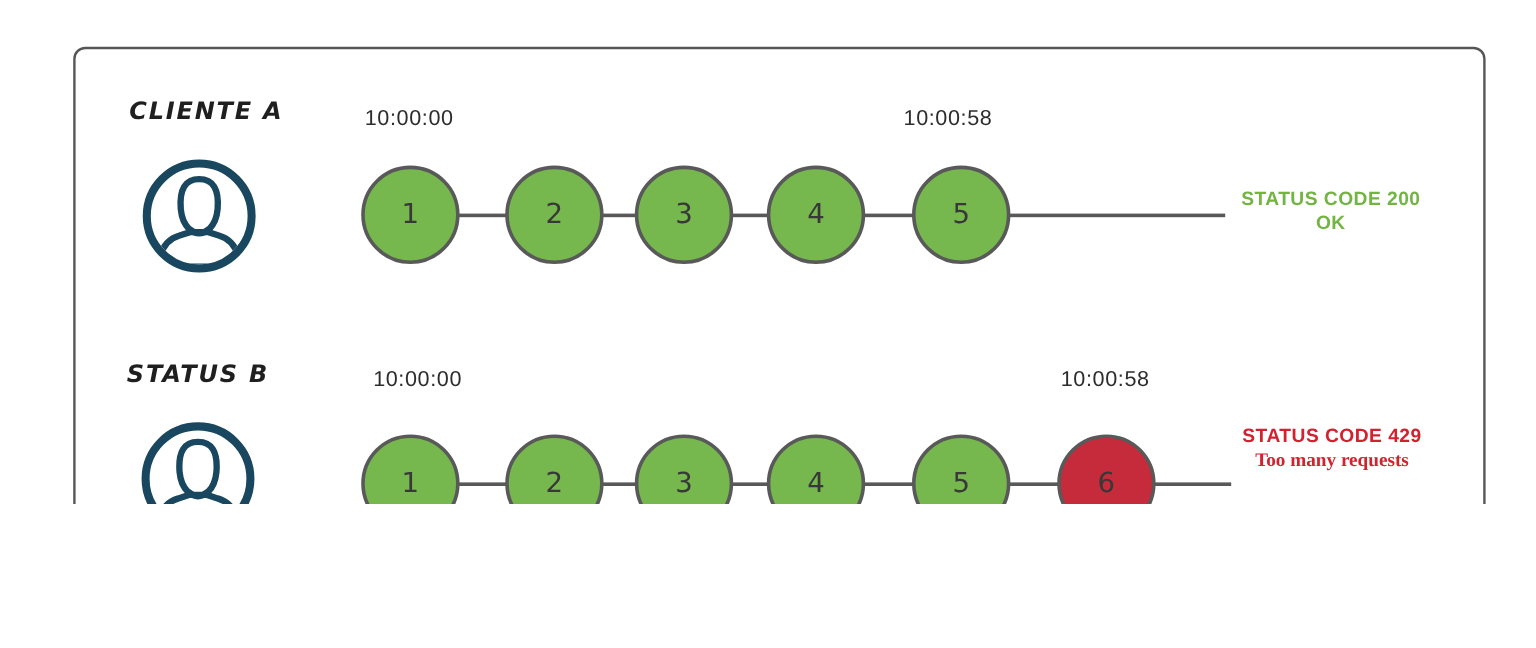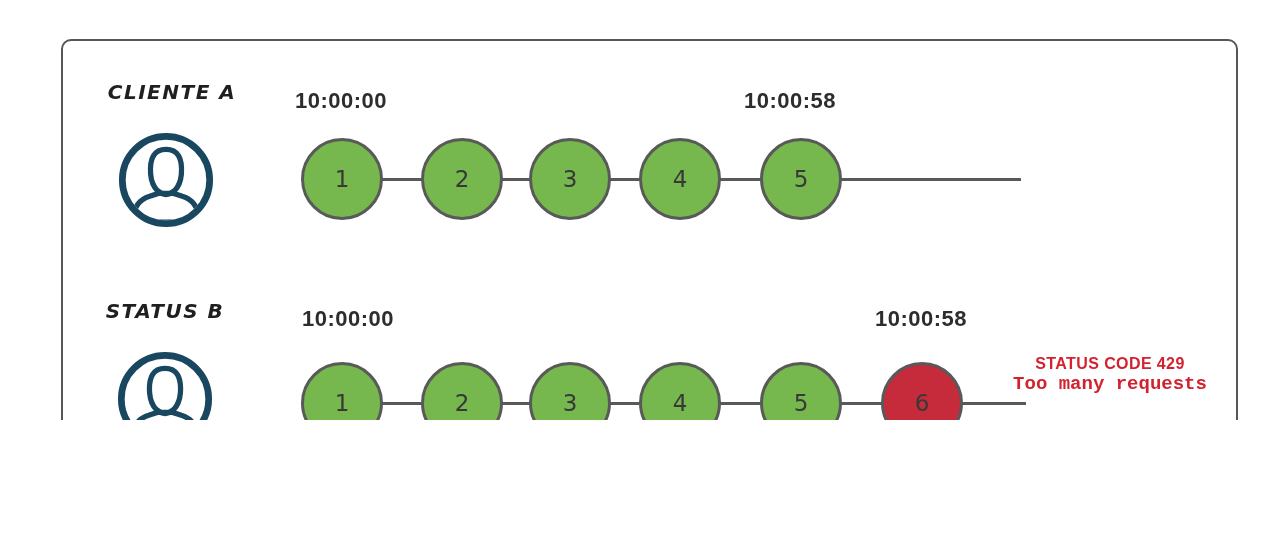--- a/index.html
+++ b/index.html
@@ -13,37 +13,37 @@
           font-family:"Liberation Sans",sans-serif;}
   .frame{position:absolute;left:61px;top:39px;width:1177px;height:459px;
          border:2.5px solid #565656;border-radius:10px;background:#ffffff;box-sizing:border-box;}
 
   .client-label{position:absolute;width:160px;text-align:center;
       font-family:"DejaVu Sans",sans-serif;font-weight:700;font-style:italic;
       font-size:20px;letter-spacing:1.5px;color:var(--label);}
 
   .person-icon{position:absolute;width:96px;height:96px;color:var(--icon);}
 
-  .timestamp{position:absolute;width:110px;text-align:center;font-weight:700;
-      font-size:22px;letter-spacing:0.5px;color:var(--timestamp);}
+  .timestamp{position:absolute;width:110px;text-align:center;font-weight:400;
+      font-size:18px;letter-spacing:0.5px;color:var(--timestamp);}
 
   .connector{position:absolute;height:2.5px;background:var(--stroke);z-index:1;}
 
   .circle{position:absolute;width:76px;height:76px;border-radius:50%;
       border:3px solid var(--stroke);background:var(--success);z-index:2;
       text-align:center;line-height:76px;font-size:23px;color:#383838;
       font-family:"DejaVu Sans",sans-serif;box-sizing:content-box;}
   .circle[data-status="error"]{background:var(--error);}
 
   .status{position:absolute;width:204px;text-align:center;z-index:2;line-height:20px;}
   .status[data-status="success"]{color:var(--success-text);}
   .status[data-status="error"]{color:var(--error-text);}
   .status-line1{font-weight:700;font-size:16px;letter-spacing:0.4px;}
   .status-line2{font-weight:700;font-size:16px;letter-spacing:0.4px;}
-  .status-line2.handwritten{font-family:Liberation Mono, monospace;font-size:19px;letter-spacing:0;}
+  .status-line2.handwritten{font-family:Liberation Serif, serif;font-size:16px;letter-spacing:0;}
 </style>
 </head>
 <body>
 
 <div class="canvas">
   <div class="frame"></div>
 
   <div class="client-label" style="left:92px;top:80px">CLIENTE A</div>
 
   <svg class="person-icon" style="left:118px;top:132px" viewBox="0 0 100 100">
@@ -63,20 +63,24 @@
   <div class="timestamp" style="left:735px;top:88px">10:00:58</div>
 
   <div class="connector" style="left:342px;top:178px;width:679px"></div>
 
   <div class="circle" style="left:301px;top:138px" data-status="ok">1</div>
   <div class="circle" style="left:421px;top:138px" data-status="ok">2</div>
   <div class="circle" style="left:529px;top:138px" data-status="ok">3</div>
   <div class="circle" style="left:639px;top:138px" data-status="ok">4</div>
   <div class="circle" style="left:760px;top:138px" data-status="ok">5</div>
 
+  <div class="status" style="left:1007px;top:157px" data-status="success">
+    <div class="status-line1">STATUS CODE 200</div>
+    <div class="status-line2">OK</div>
+  </div>
 
   <div class="client-label" style="left:85px;top:299px">STATUS B</div>
 
   <svg class="person-icon" style="left:117px;top:351px" viewBox="0 0 100 100">
     <defs>
         <clipPath id="pcB">
           <circle cx="50" cy="50" r="42"></circle>
         </clipPath>
       </defs>
     <circle cx="50" cy="50" r="45.5" fill="none" stroke="currentColor" stroke-width="7"></circle>

